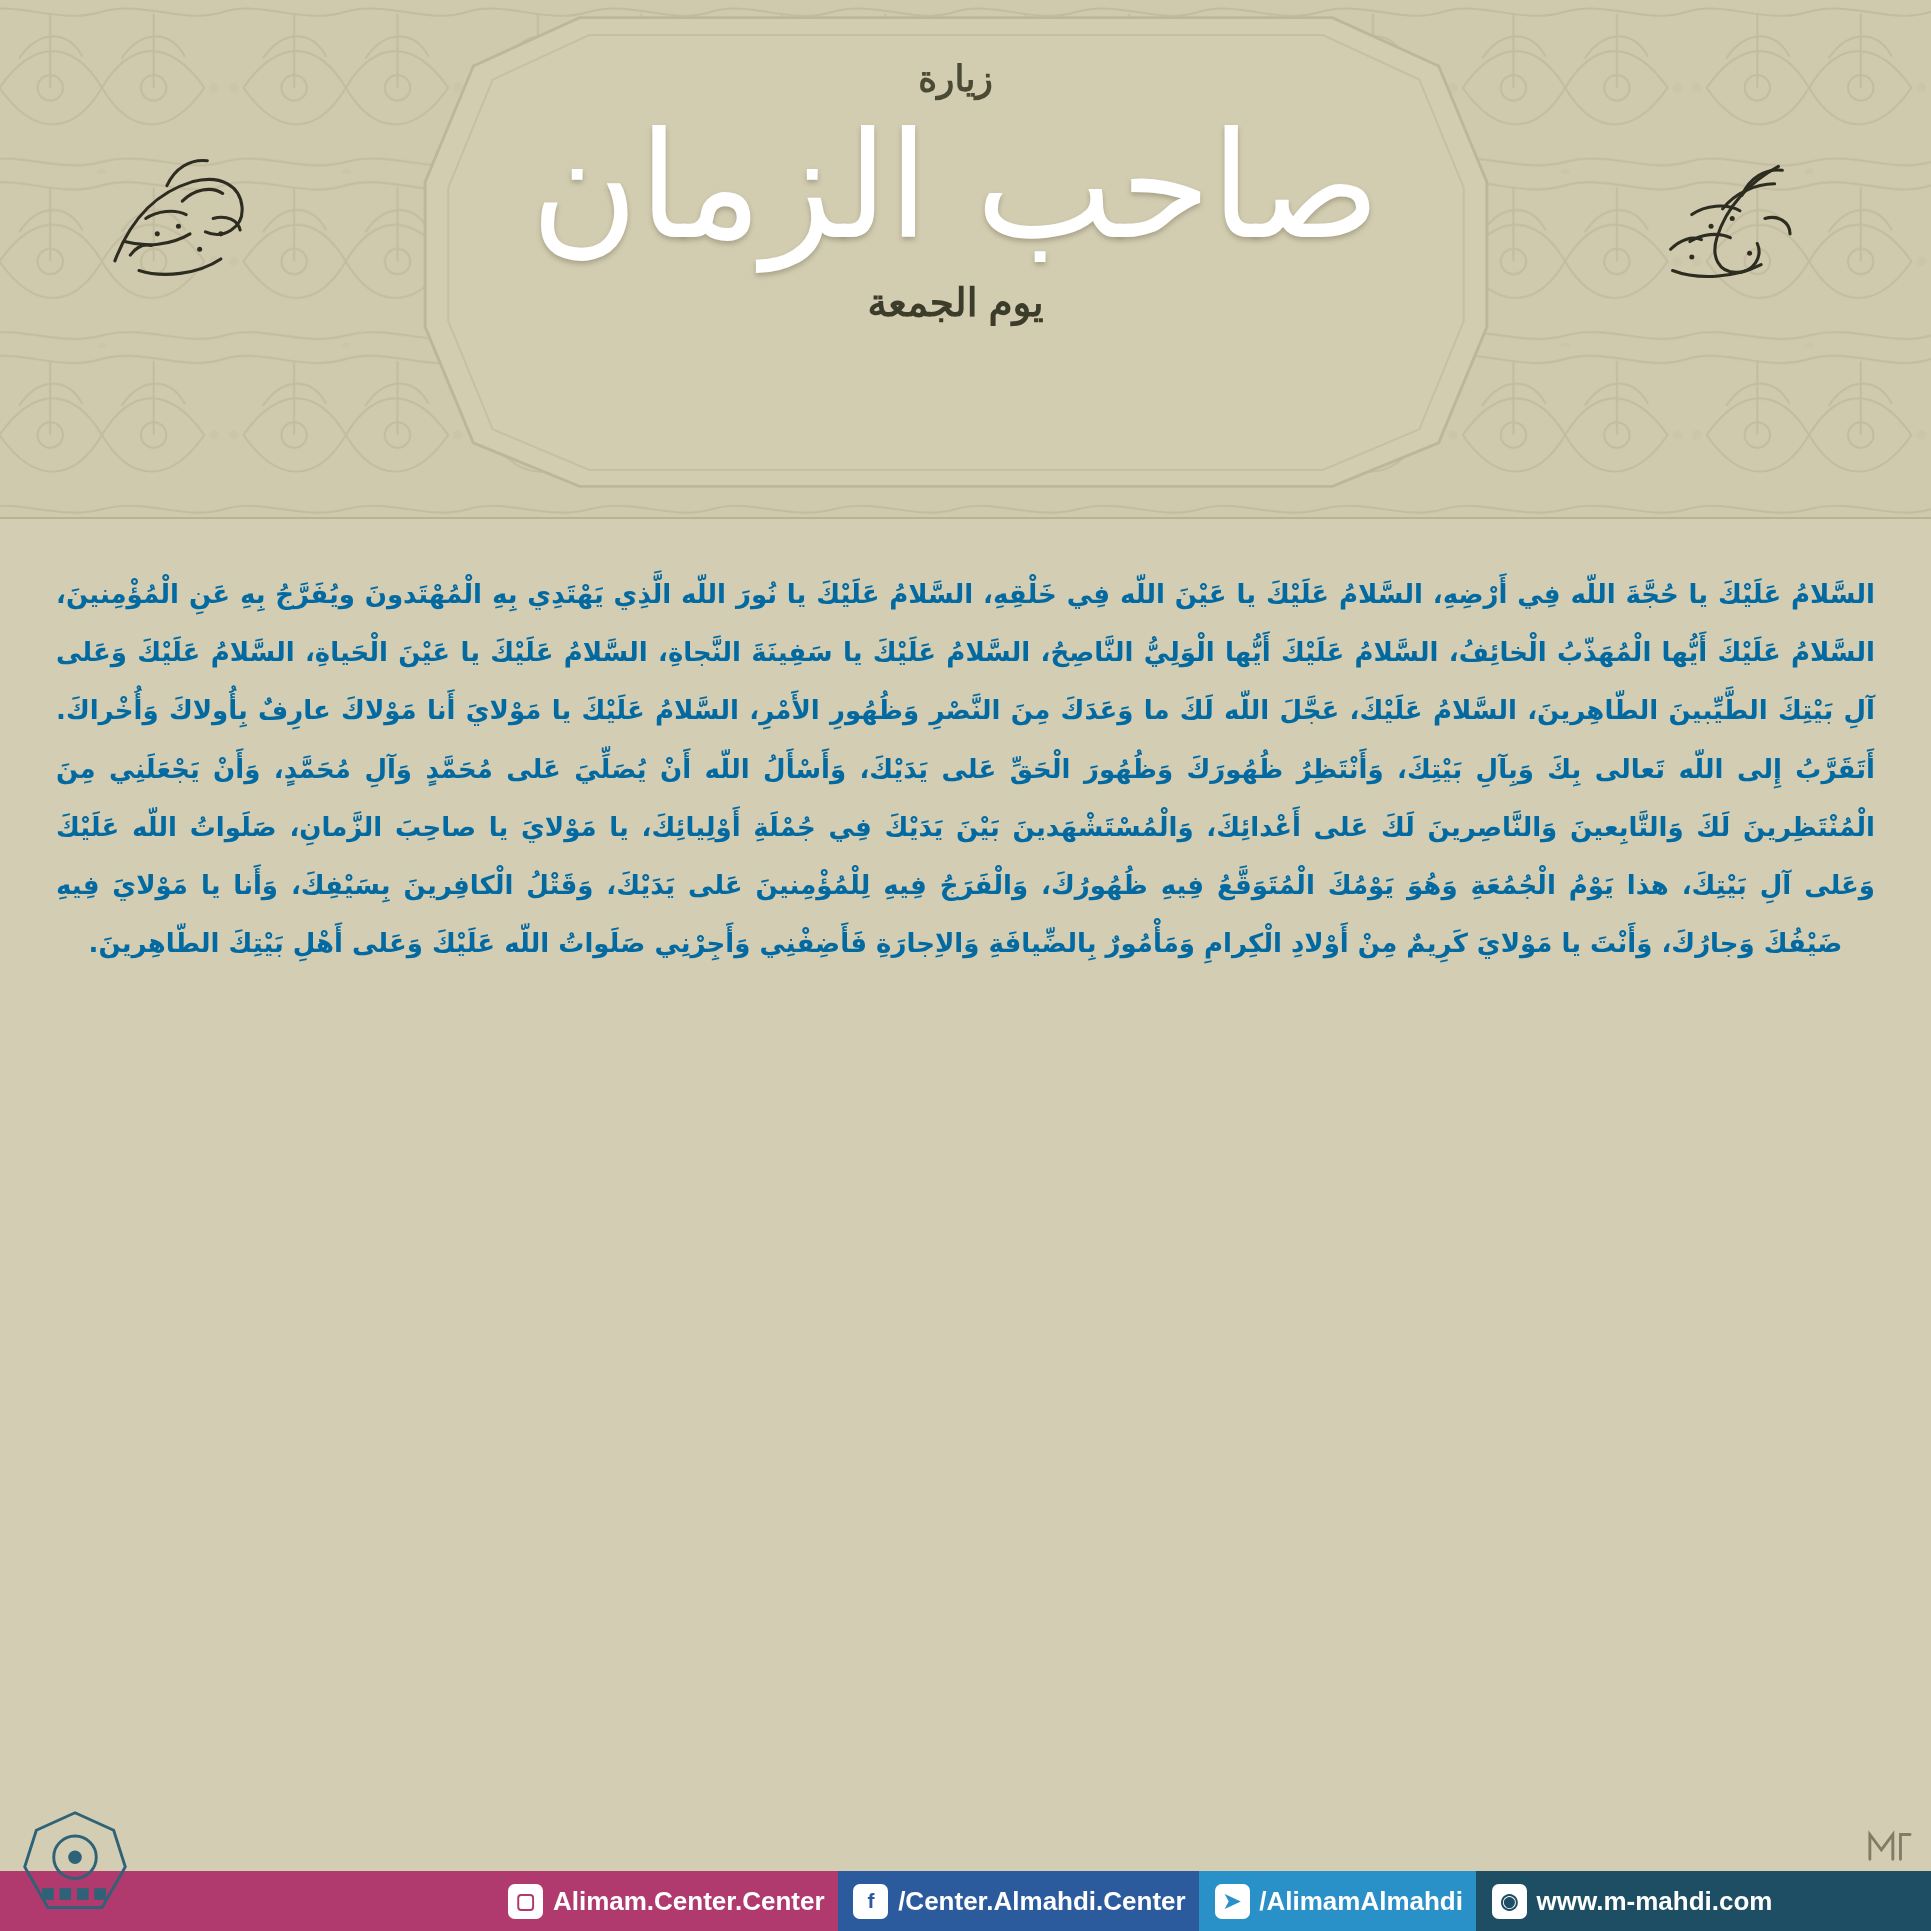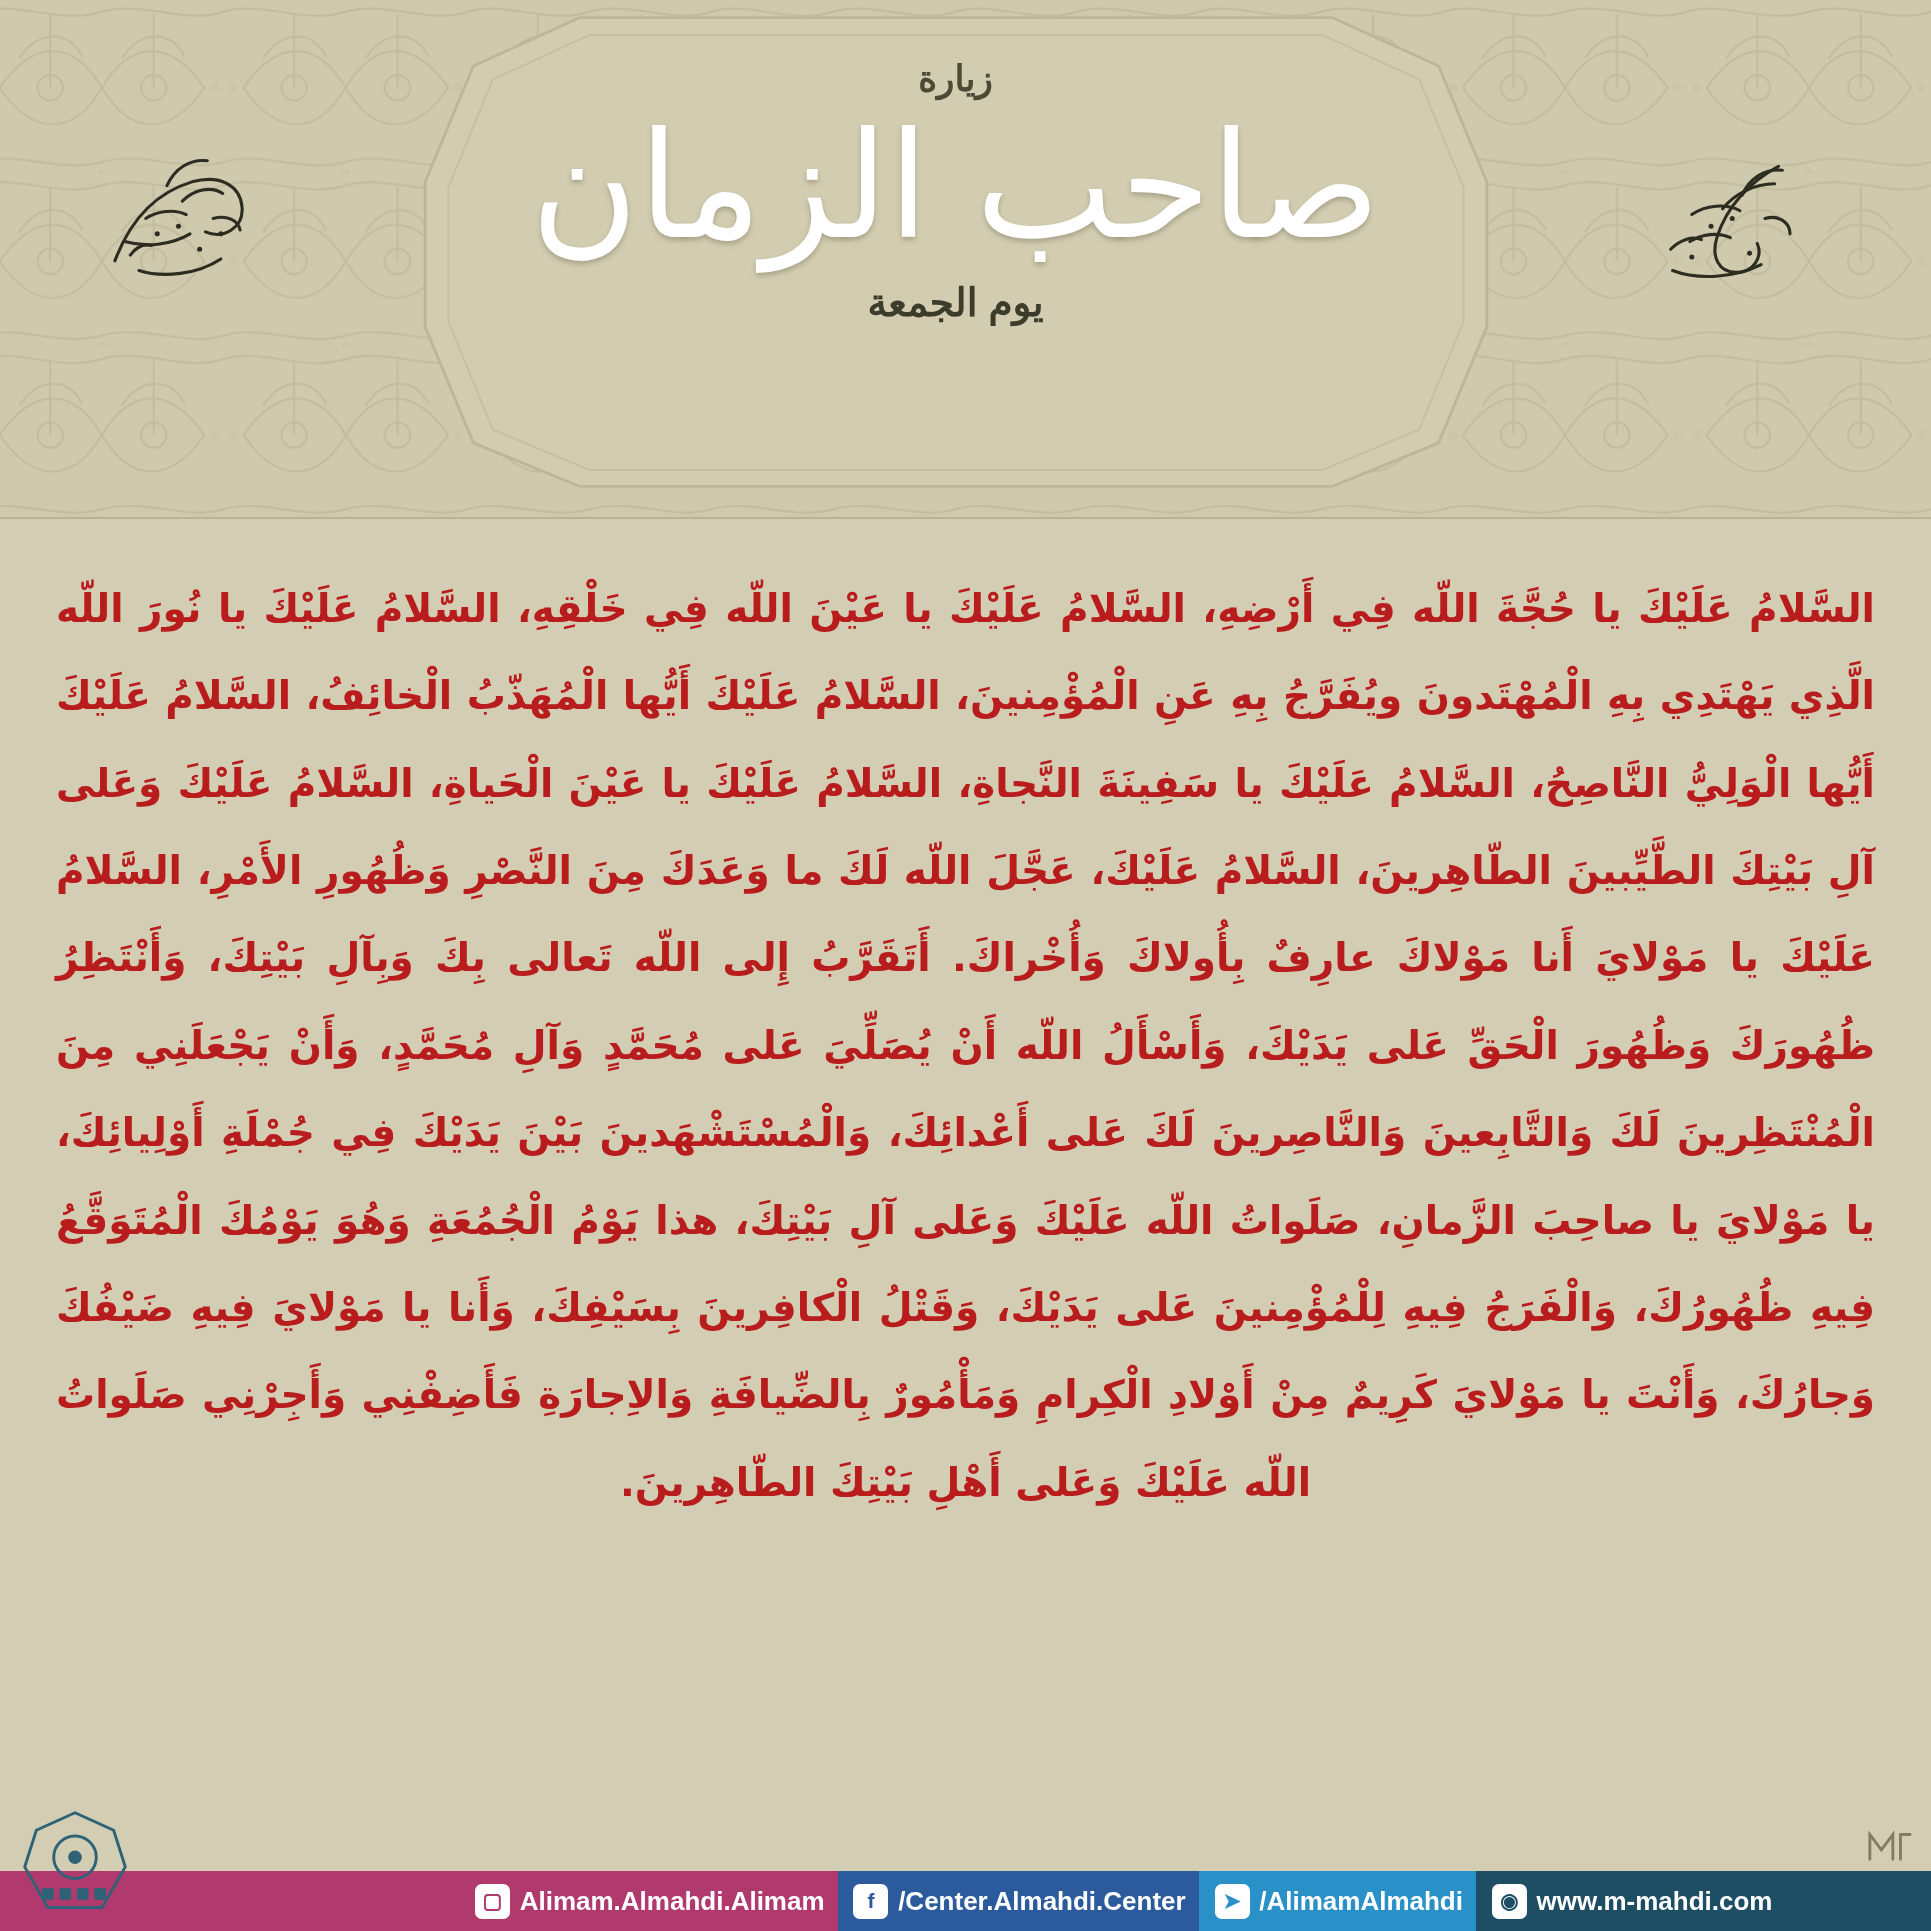--- a/index.html
+++ b/index.html
@@ -95,23 +95,23 @@
     width: 1931px;
     height: 1308px;
     background: #d3cdb3;
     box-sizing: border-box;
     padding: 46px 56px 0 56px;
   }
   .ziyarat-text {
     direction: rtl;
     text-align: justify;
     text-align-last: center;
-    color: #b91c1c;
-    font-weight: bold;
-    font-size: 39px;
+    color: #0369a1;
+    font-weight: bold;
+    font-size: 26px;
     line-height: 2.24;
     font-family: "DejaVu Sans", sans-serif;
     letter-spacing: 0px;
   }
 
   
   .footer {
     position: absolute;
     left: 0;
     bottom: 0;
@@ -308,21 +308,21 @@
         <span>/AlimamAlmahdi</span>
       </div>
 
       <div class="social seg-fb">
         <span class="ic" style="background:#ffffff;color:#2b5b9c">f</span>
         <span>/Center.Almahdi.Center</span>
       </div>
 
       <div class="social seg-ig">
         <span class="ic" style="background:#ffffff;color:#b03a6e">▢</span>
-        <span>Alimam.Almahdi.Alimam</span>
+        <span>Alimam.Center.Center</span>
       </div>
 
       <div class="seg-end"></div>
     </div>
   </div>
 
 </div>
 
 
 </body></html>

